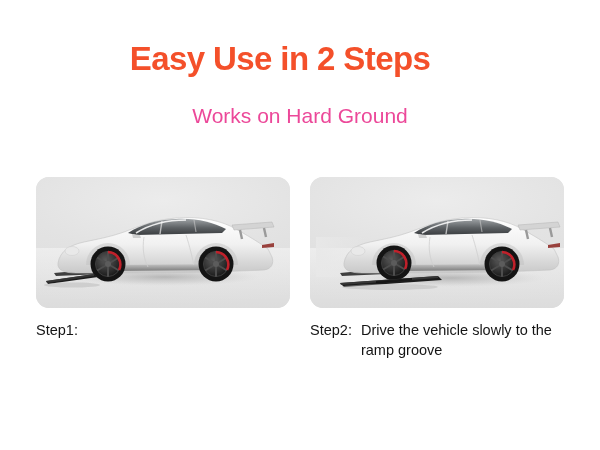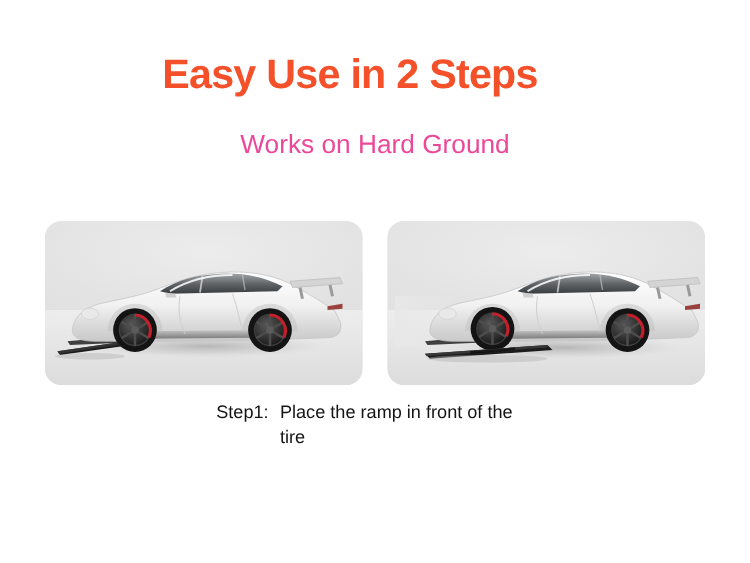--- a/index.html
+++ b/index.html
@@ -80,21 +80,21 @@
   .car-svg { position: absolute; display: block; }
 
   
   .captions {
     position: absolute;
     left: 36px;
     top: 320px;
     width: 528px;
     height: 60px;
     display: flex;
-    justify-content: center;
+    justify-content: space-between;
   }
   .caption {
     width: 254px;
     display: flex;
     align-items: flex-start;
     font-size: 14.5px;
     color: #141414;
     line-height: 20px;
   }
   .caption .step-label {
@@ -327,16 +327,19 @@
         <ellipse cx="80" cy="110" rx="48" ry="3" fill="#b4b4b4" opacity="0.45"></ellipse>
       </g>
     </svg>
   </div>
 </div>
 
 <div class="captions">
 
   <div class="caption">
     <span class="step-label">Step1:</span>
-    <span class="step-text">Place the ramp in front of the tire</span>
   </div>
 
+  <div class="caption right">
+    <span class="step-label">Step2:</span>
+    <span class="step-text">Drive the vehicle slowly to the ramp groove</span>
+  </div>
 </div>
 
 </body></html>

